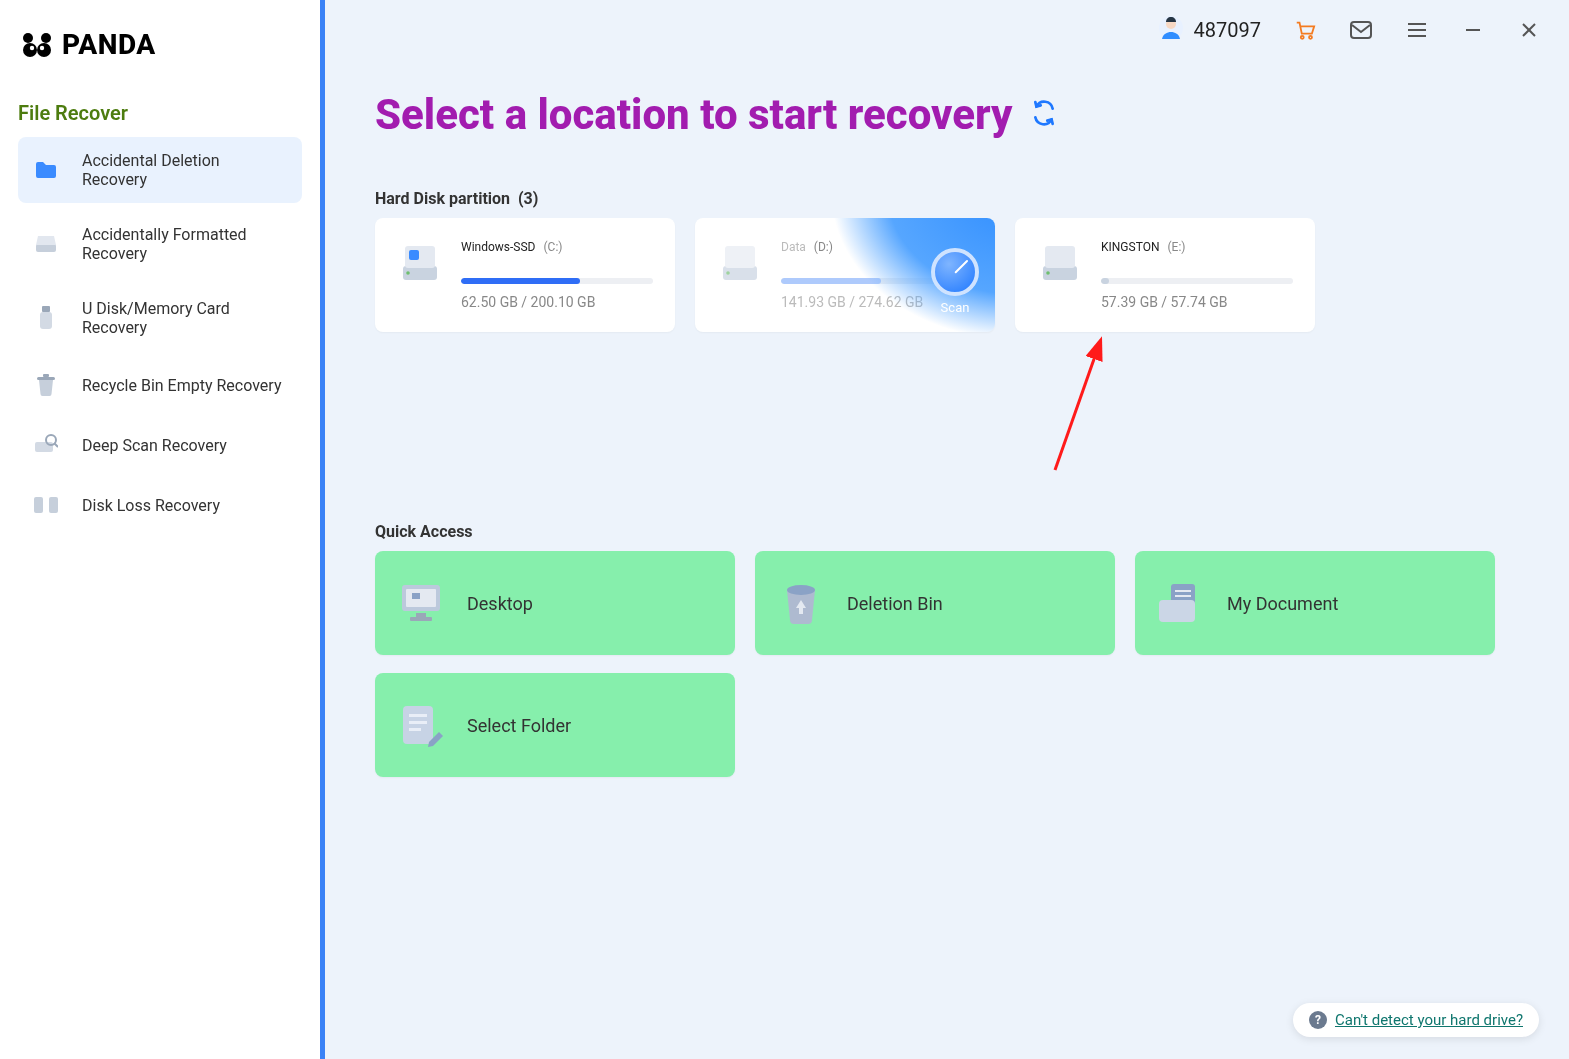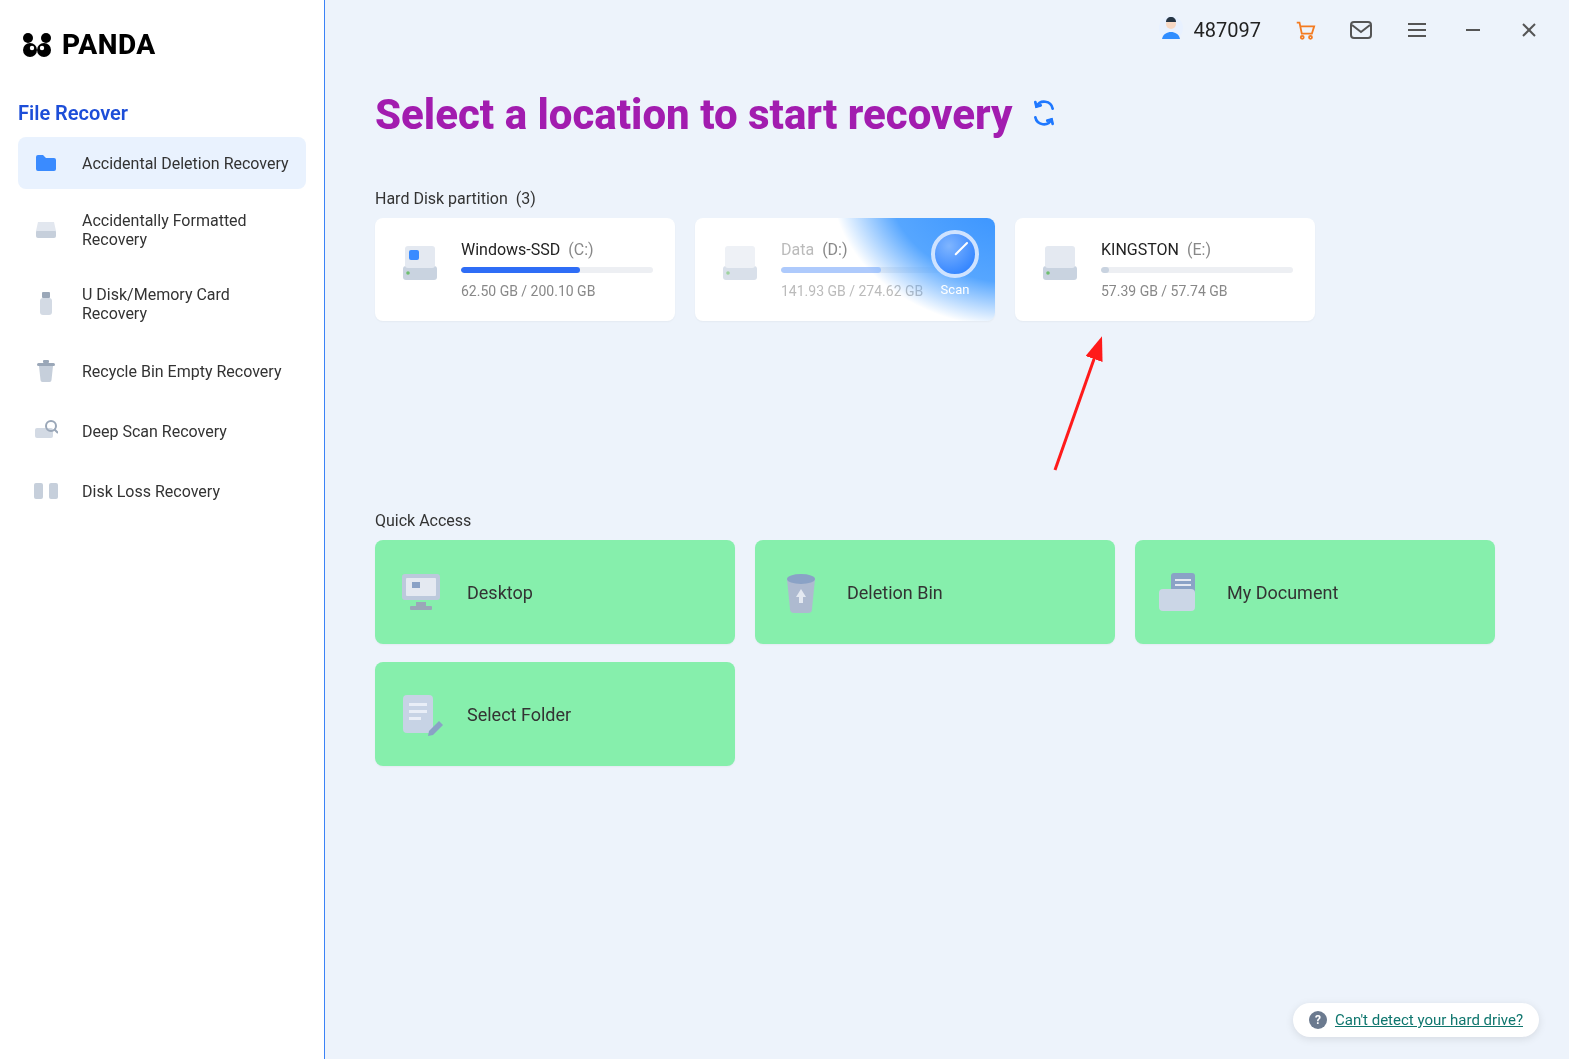--- a/index.html
+++ b/index.html
@@ -9,40 +9,40 @@
     background: #fff;
     display: flex;
     width: 1569px;
     height: 1059px;
     overflow: hidden;
   }
   
   .sidebar {
     width: 325px;
     background: #fff;
-    border-right: 1px solid #3b82f6;
+    border-right: 5px solid #3b82f6;
     display: flex;
     flex-direction: column;
     padding: 20px 0 0 0;
   }
   .logo {
     display: flex;
     align-items: center;
     gap: 8px;
     padding: 8px 20px 20px 20px;
   }
   .logo-eyes {
     font-size: 28px;
     display:flex;
     gap:2px;
   }
   .logo-eyes svg{display:block}
   .logo-text { font-size: 28px; font-weight: 800; letter-spacing:.5px;}
   .section-title {
-    font-size: 20px; font-weight: 600; color:#1d4ed8;
+    font-size: 20px; font-weight: 600; color:#4d7c0f;
     padding: 20px 20px 12px 18px;
   }
   .nav-list { padding: 0 18px; }
   .nav-item {
     display: flex; align-items: center; gap: 24px;
     padding: 14px 16px; border-radius: 8px;
     font-size: 16px; color:#333; cursor: pointer;
     margin-bottom: 8px;
   }
   .nav-item.active { background: #e9f2fe; }
@@ -68,46 +68,46 @@
   .top-icon svg{display:block}
 
   .page-title-row{
     display:flex;align-items:center;gap:18px;
     padding: 30px 50px 20px 50px;
   }
   .page-title{font-size:42px;font-weight:800;color:#a21caf;}
   .refresh{color:#1f78ff;cursor:pointer}
 
   .section-label{
-    font-size:16px;color:#333;padding:30px 50px 10px 50px;
+    font-size:16px;color:#333;padding:30px 50px 10px 50px;font-weight:bold;
   }
 
   .cards-row{
     display:flex;gap:20px;padding:0 50px;
   }
   .disk-card{
     position:relative;
     width:300px;
     background:#fff;border-radius:8px;
     padding:22px 22px 22px 22px;
     display:flex;gap:18px;align-items:flex-start;
     box-shadow:0 1px 2px rgba(0,0,0,.04);
     overflow:hidden;
   }
   .disk-icon svg{display:block}
   .disk-info{flex:1;min-width:0}
-  .disk-name{font-size:16px;color:#222;margin-bottom:8px}
+  .disk-name{font-size:12px;color:#222;margin-bottom:24px}
   .disk-name .letter{color:#888;margin-left:8px}
   .bar{height:6px;background:#edeff3;border-radius:3px;overflow:hidden;margin-bottom:10px}
   .bar-fill{height:100%;background:#2f6df6;border-radius:3px}
   .disk-size{font-size:14px;color:#888}
   .disk-card.hovered .disk-name,.disk-card.hovered .disk-size{color:#bbb}
   .disk-card.hovered .bar-fill{background:#aecafc}
   .scan-badge{
-    position:absolute;right:10px;top:12px;
+    position:absolute;right:10px;top:30px;
     width:60px;text-align:center;
   }
   .scan-circle{
     width:48px;height:48px;border-radius:50%;
     background:radial-gradient(circle at 35% 30%, #7fb5ff, #1f78ff);
     border:4px solid #cfe3ff;margin:0 auto;
     position:relative;
   }
   .scan-circle::after{
     content:"";position:absolute;left:50%;top:50%;

